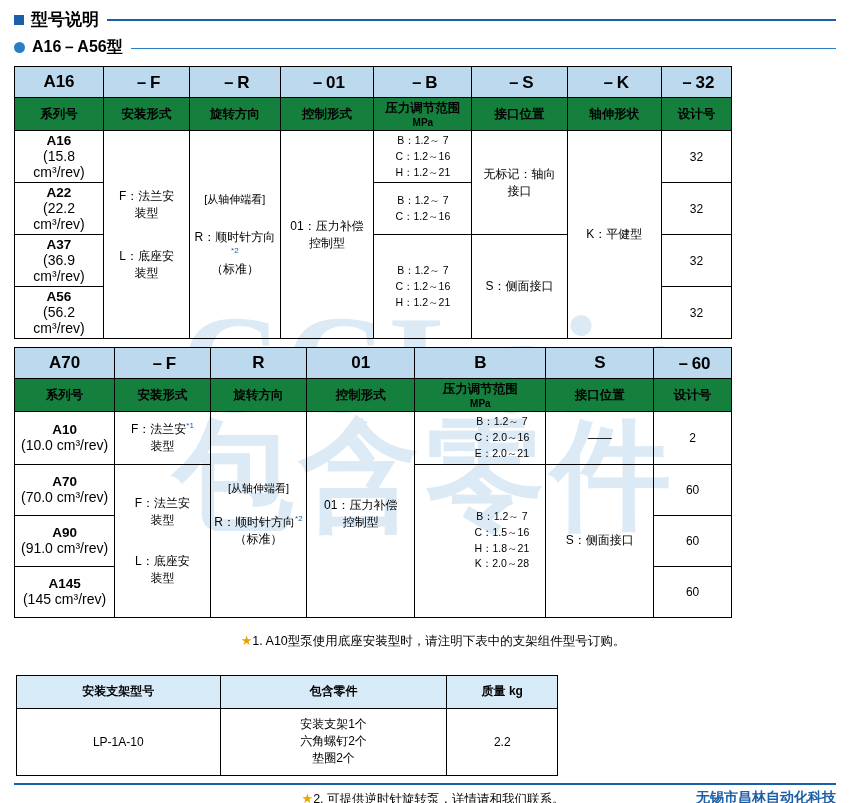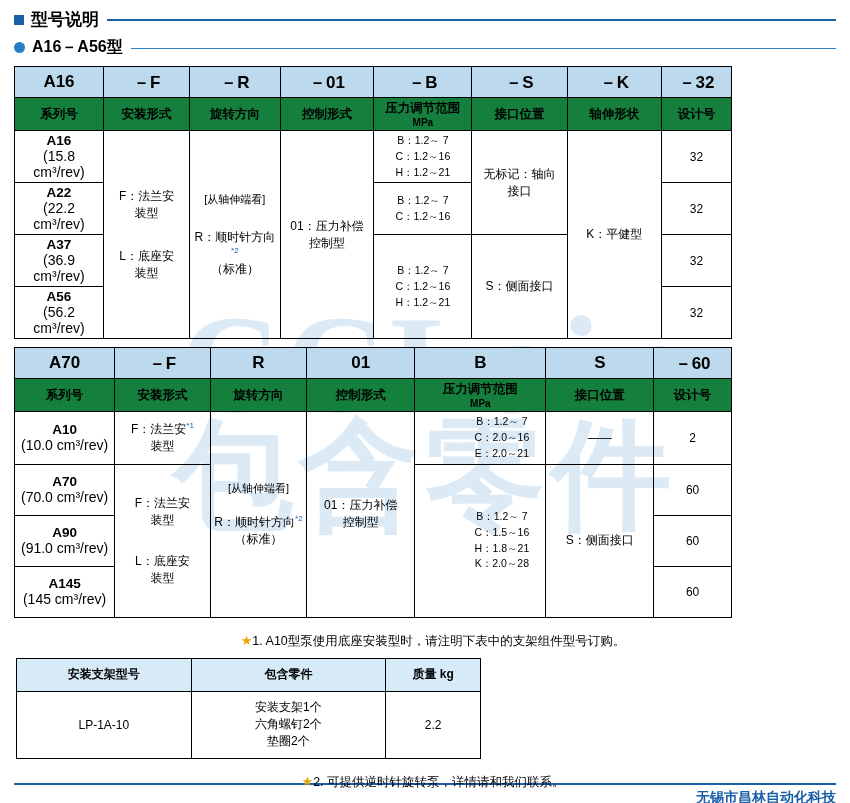--- a/index.html
+++ b/index.html
@@ -64,21 +64,21 @@
   .mpa{font-size:10px;}
   .star{color:#1b5fa8;font-size:8px;vertical-align:super;}
 
   
   .note{margin:13px 0 0 16px;font-size:12.5px;line-height:1.55;text-align:center;}
   .note .st{color:#e8a400;font-size:13px;}
   .note .blue{color:#1b5fa8;}
   .note2{margin-left:34px;}
 
   table.bracket{
-    border-collapse:collapse;margin:7px 0 0 16px;width:465px;
+    border-collapse:collapse;margin:24px 0 0 16px;width:542px;
   }
   table.bracket td{border:1px solid #000;text-align:center;padding:4px 3px;font-size:12px;}
   table.bracket td.h{background:#d7eaf7;font-weight:bold;height:24px;}
   .bot-rule{position:absolute;left:14px;right:14px;bottom:26px;border-bottom:2px solid #1b5fa8;}
   .footer{
     position:absolute;right:14px;bottom:4px;
     font-size:14px;font-weight:bold;color:#1b5fa8;
   }
 </style>
 </head>

